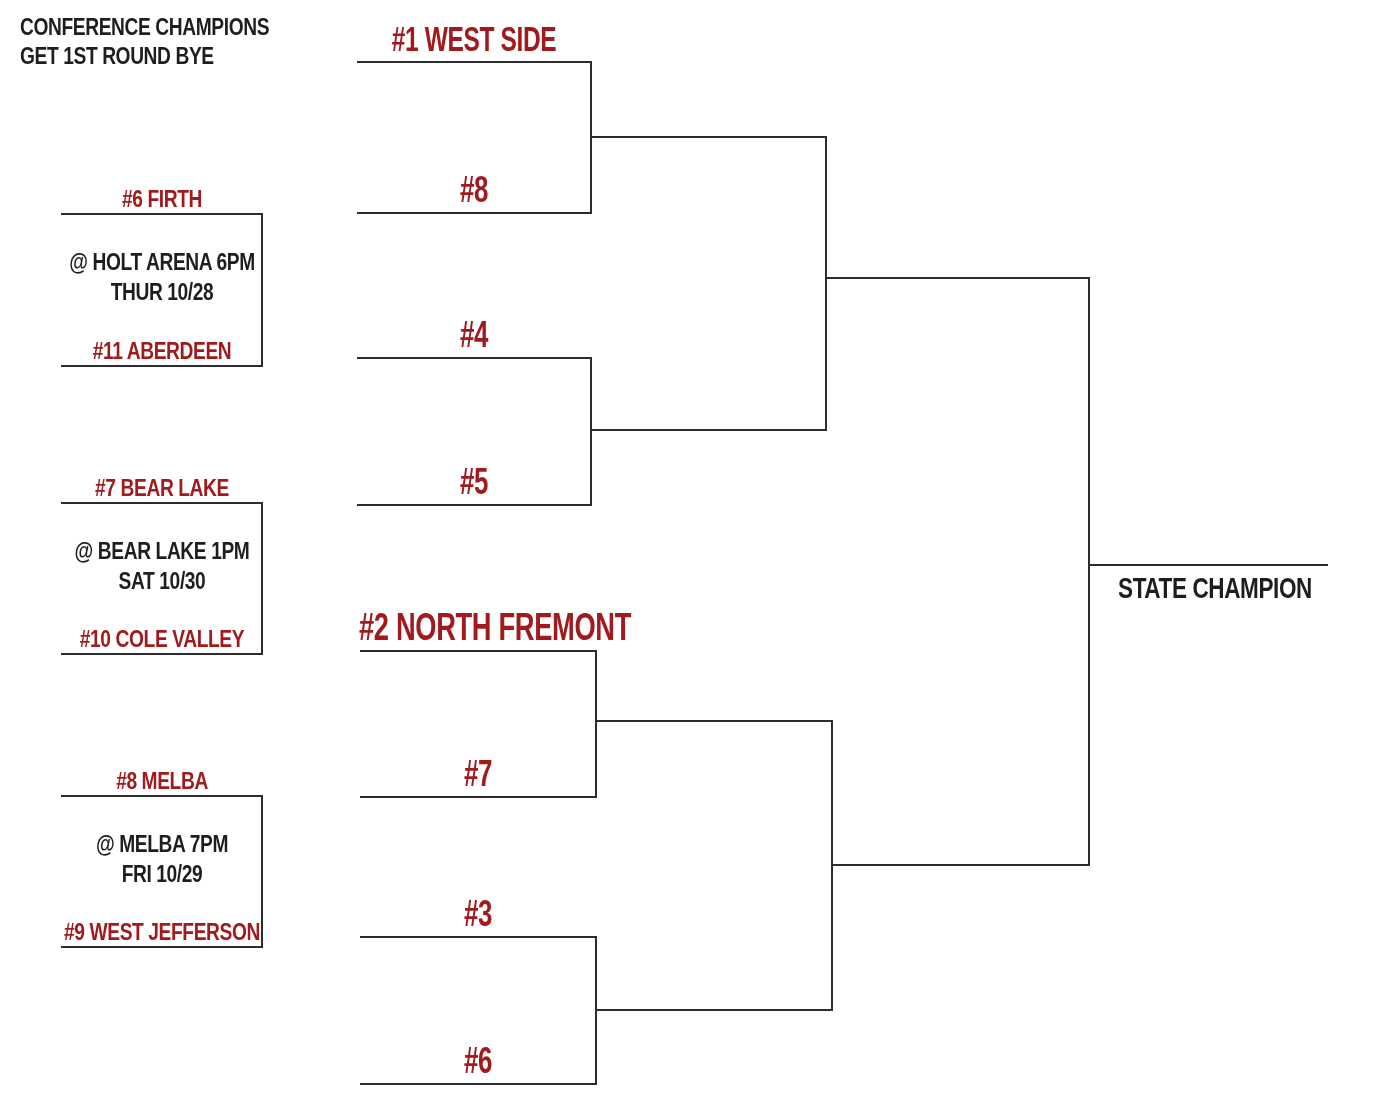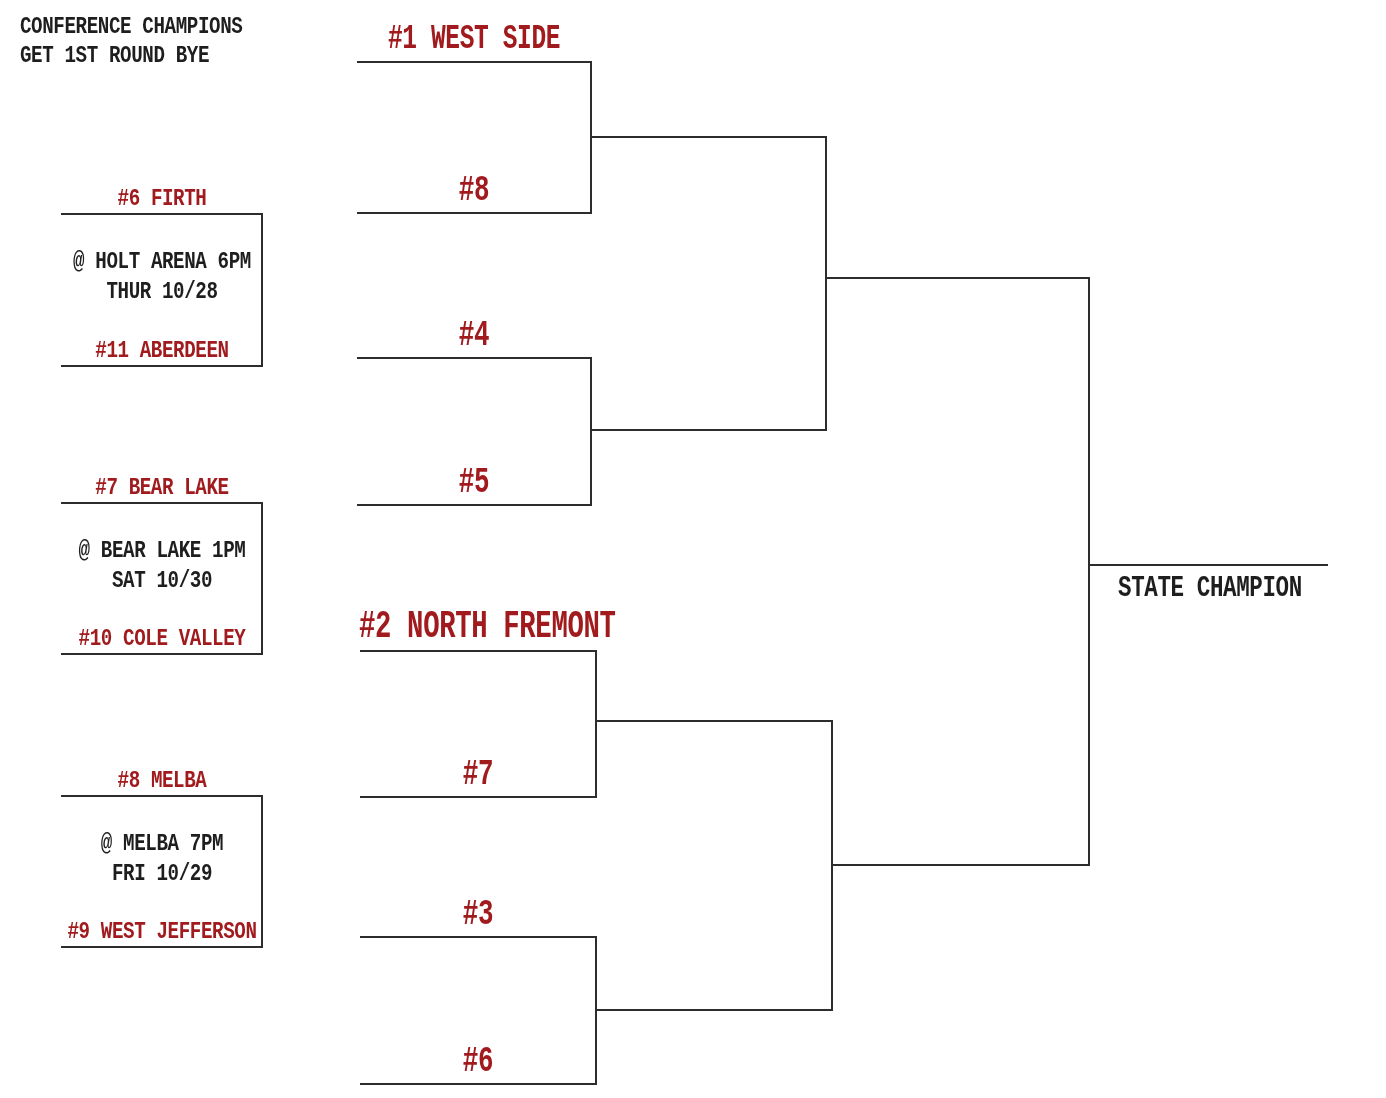--- a/index.html
+++ b/index.html
@@ -6,21 +6,21 @@
     --red:#a11b1e;
     --ink:#1e1e1e;
     --line:#2d2d2d;
     --bg:#ffffff;
   }
   html,body{margin:0;padding:0;background:var(--bg);}
   .bracket{
     position:relative;
     width:1386px;height:1098px;
     background:var(--bg);
-    font-family:Liberation Mono, monospace;
+    font-family:Liberation Sans, sans-serif;
     overflow:hidden;
   }
   .hl{position:absolute;height:2px;background:var(--line);}
   .vl{position:absolute;width:2px;background:var(--line);}
   .lbl{
     position:absolute;
     font-weight:700;
     white-space:nowrap;
     letter-spacing:-0.5px;
   }

